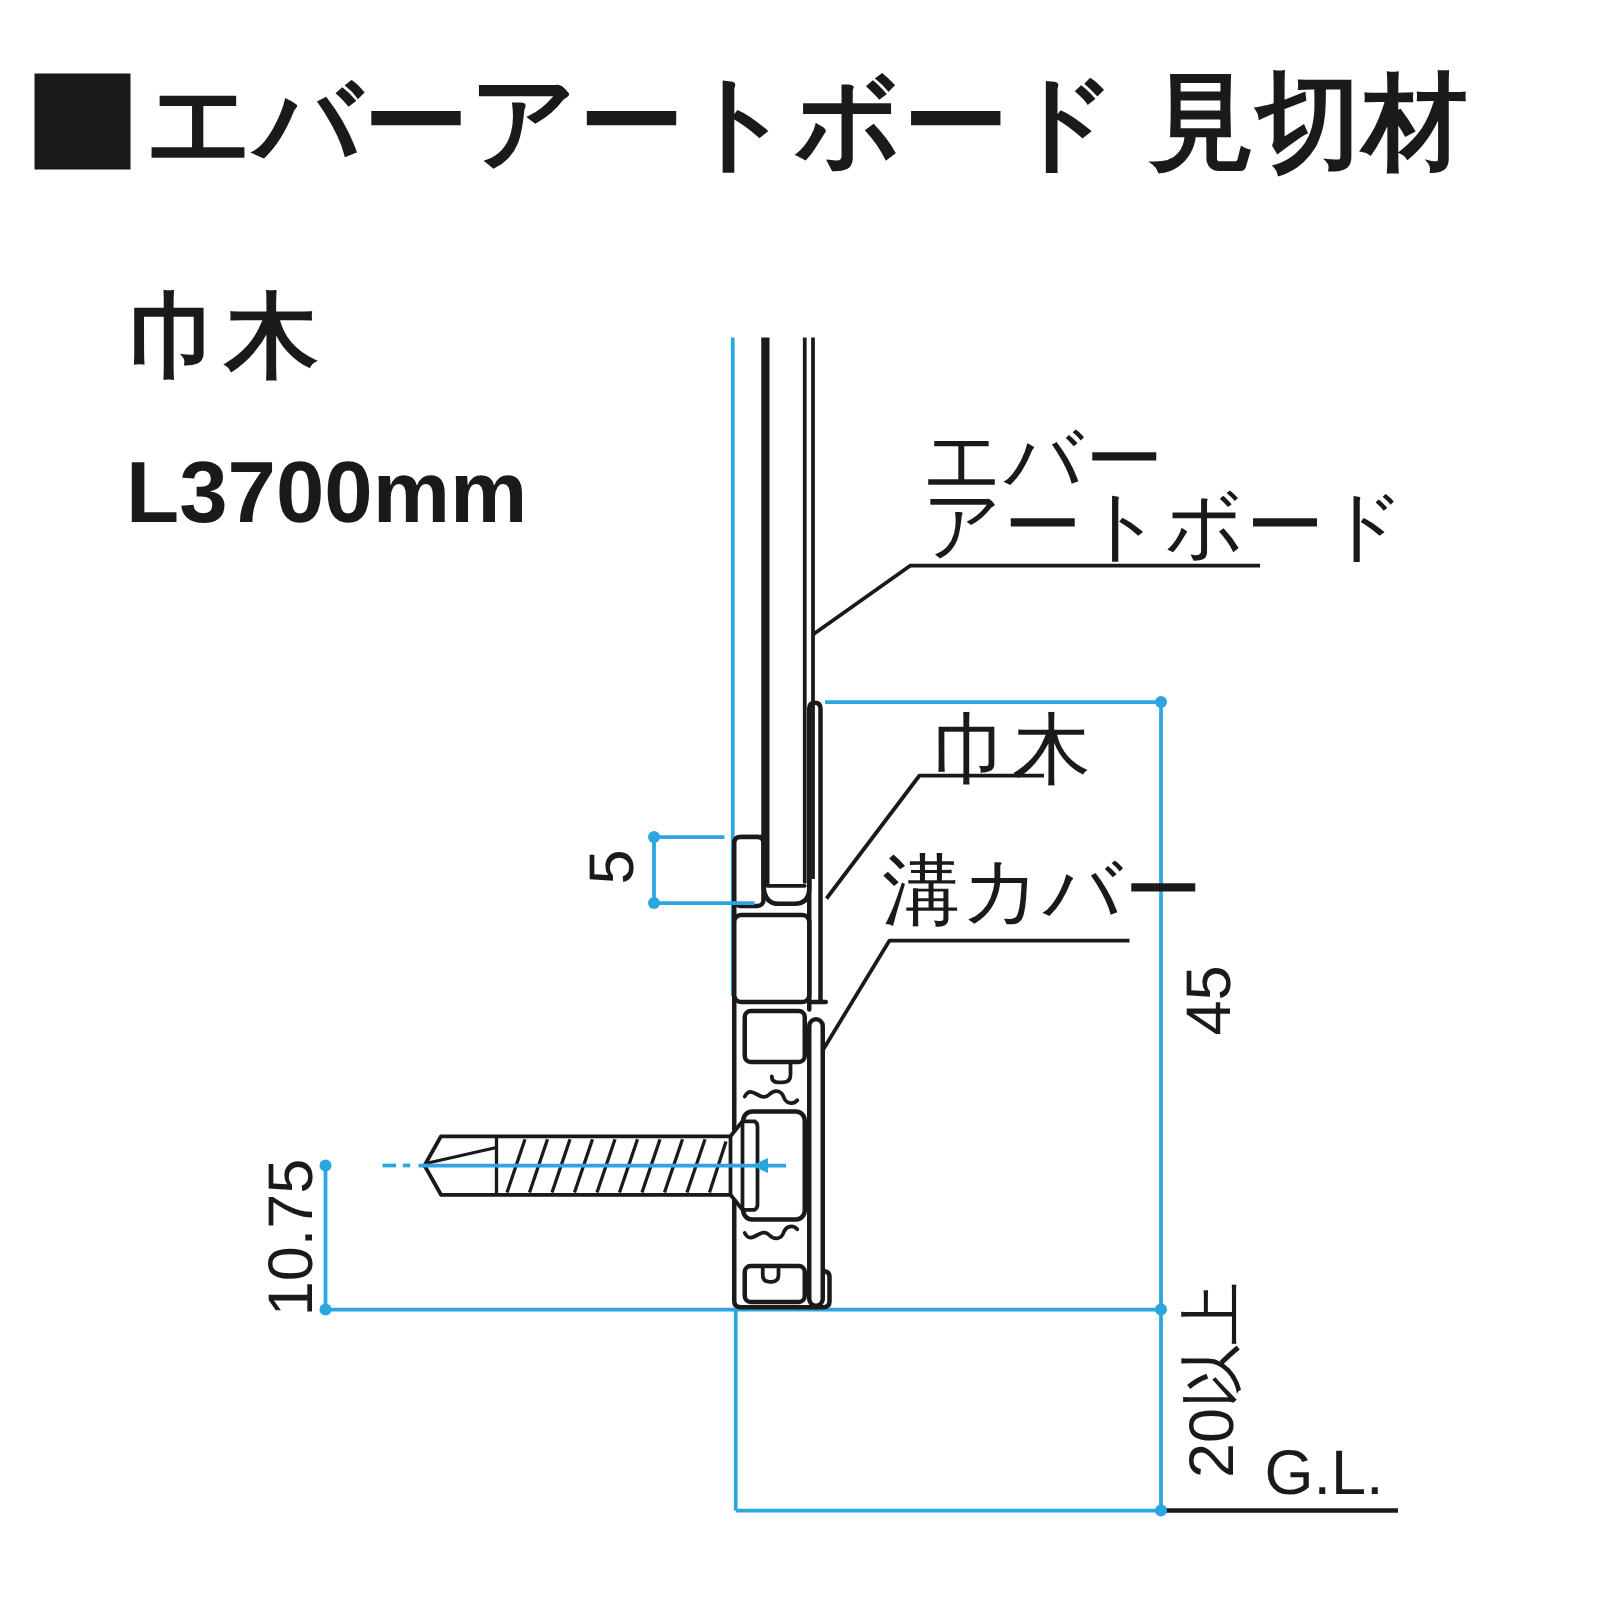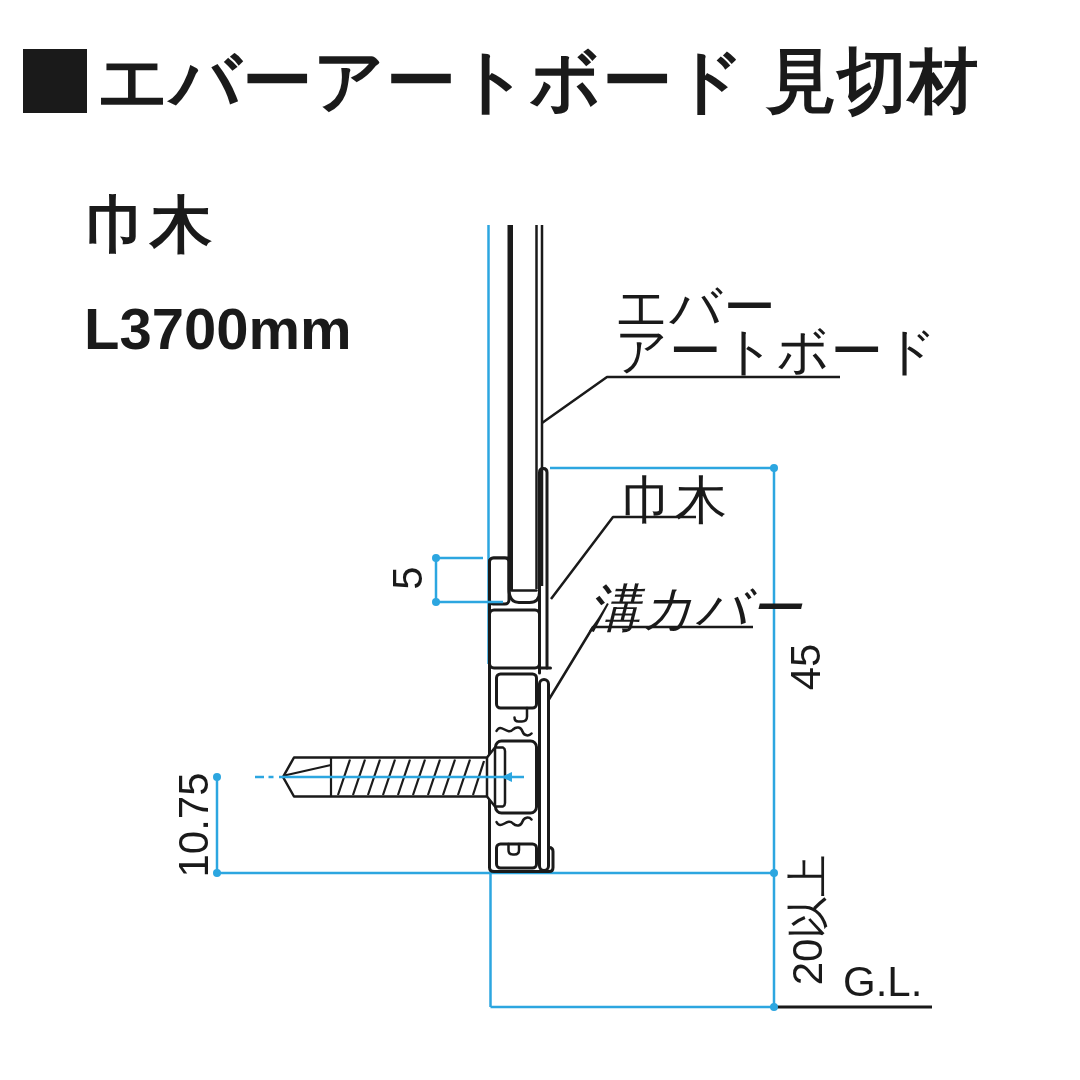--- a/index.html
+++ b/index.html
@@ -117,21 +117,21 @@
     <div class="title-square"></div>
     <span class="title-text">エバーアートボード 見切材</span>
   </div>
 
   <div class="abs product-name">巾木</div>
   <div class="abs product-length">L3700mm</div>
 
   <div class="abs callout" style="left:615px;top:281px;">エバー</div>
   <div class="abs callout" style="left:615px;top:325px;text-align:center;">アートボード</div>
   <div class="abs callout" style="left:622px;top:474px;">巾木</div>
-  <div class="abs callout" style="left:588px;top:582px;font-style:italic;">溝カバー</div>
+  <div class="abs callout" style="left:588px;top:568px;">溝カバー</div>
   <div class="abs dim" style="left:843px;top:961px;text-align:right;">G.L.</div>
 
   <div class="abs dim rot" style="left:408px;top:578px;">5</div>
   <div class="abs dim rot" style="left:806px;top:667px;">45</div>
   <div class="abs dim rot" style="left:194px;top:825px;">10.75</div>
   <div class="abs dim rot" style="left:808px;top:920px;">20以上</div>
 
 </div>
 
 </body></html>

